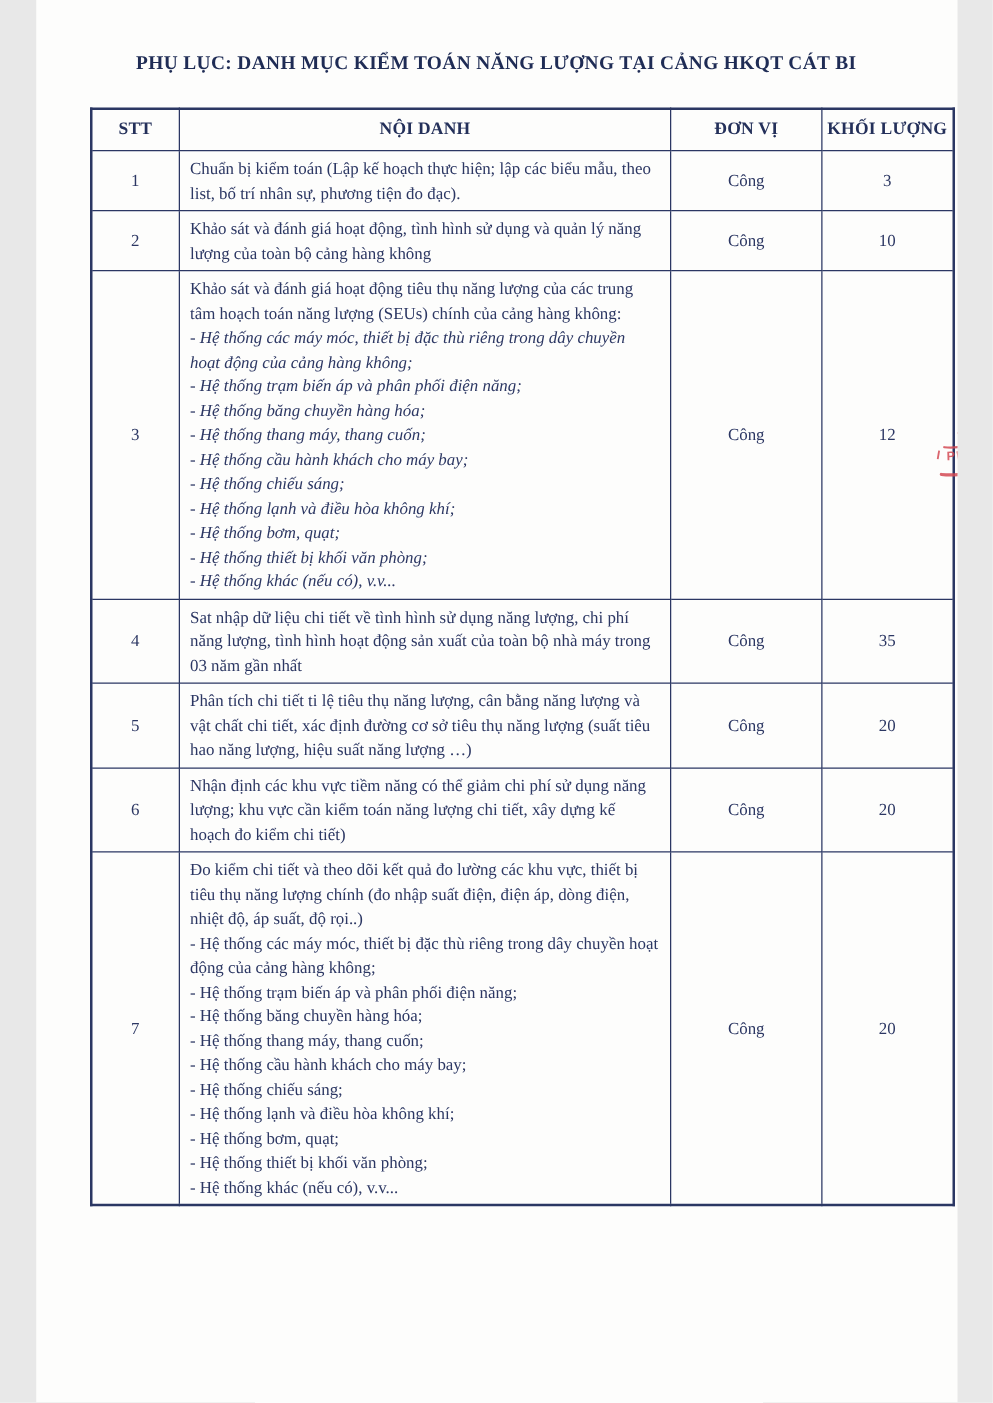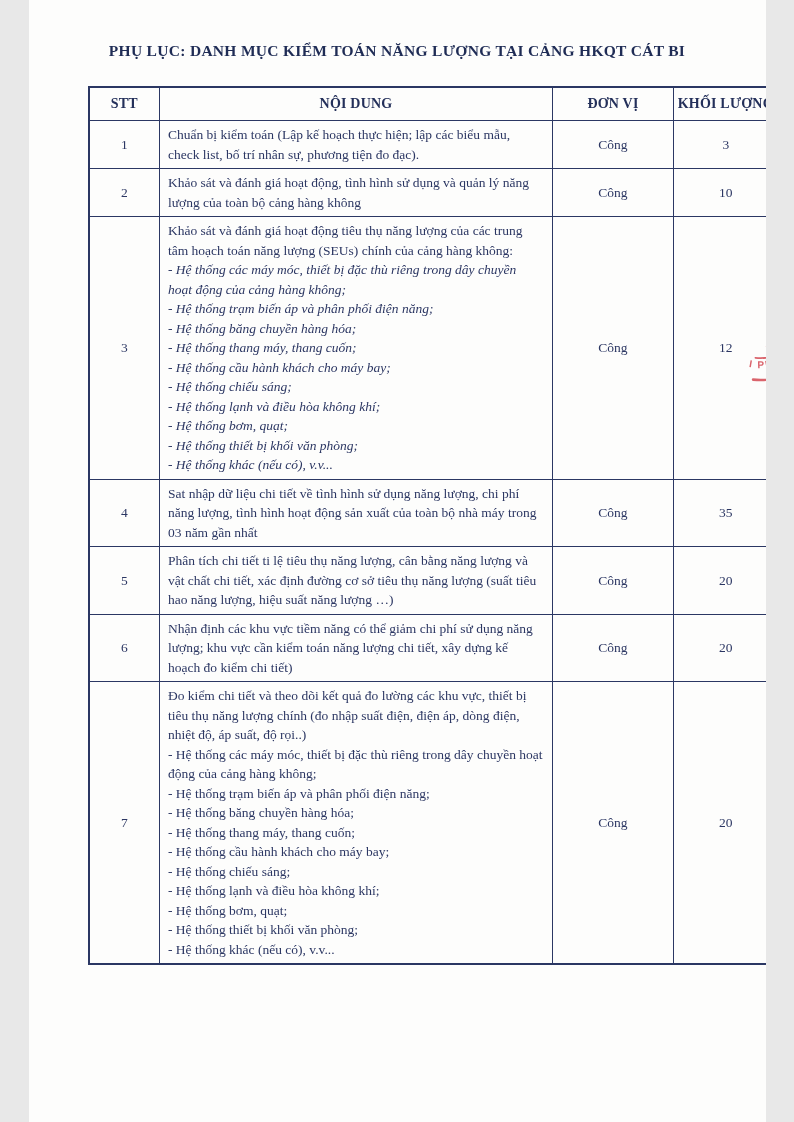--- a/index.html
+++ b/index.html
@@ -21,21 +21,20 @@
     font-weight:bold;
     letter-spacing:0.3px;
     color:#1f2c55;
   }
   table.audit-table{
     position:absolute;
     left:43px;top:86px;
     width:690px;
     border-collapse:collapse;
     table-layout:fixed;
-    margin-left:16px;
   }
   table.audit-table, table.audit-table th, table.audit-table td{
     border:1.6px solid #2b3763;
   }
   table.audit-table{border-width:2.4px;}
   th{
     font-size:14px;
     font-weight:bold;
     padding:8px 2px;
     color:#24305a;
@@ -71,30 +70,30 @@
   <table class="audit-table">
     <colgroup>
       <col style="width:71px">
       <col style="width:393px">
       <col style="width:121px">
       <col style="width:105px">
     </colgroup>
     <thead>
       <tr>
         <th>STT</th>
-        <th>NỘI DUNG</th>
+        <th>NỘI DANH</th>
         <th>ĐƠN VỊ</th>
         <th>KHỐI LƯỢNG</th>
       </tr>
     </thead>
     <tbody id="table-body">
         <tr>
           <td class="c-stt">1</td>
           <td class="c-content">
-            <div>Chuẩn bị kiểm toán (Lập kế hoạch thực hiện; lập các biểu mẫu, check list, bố trí nhân sự, phương tiện đo đạc).</div>
+            <div>Chuẩn bị kiểm toán (Lập kế hoạch thực hiện; lập các biểu mẫu, theo list, bố trí nhân sự, phương tiện đo đạc).</div>
           </td>
           <td class="c-unit">Công</td>
           <td class="c-qty">3</td>
         </tr>
         <tr>
           <td class="c-stt">2</td>
           <td class="c-content">
             <div>Khảo sát và đánh giá hoạt động, tình hình sử dụng và quản lý năng lượng của toàn bộ cảng hàng không</div>
           </td>
           <td class="c-unit">Công</td>

